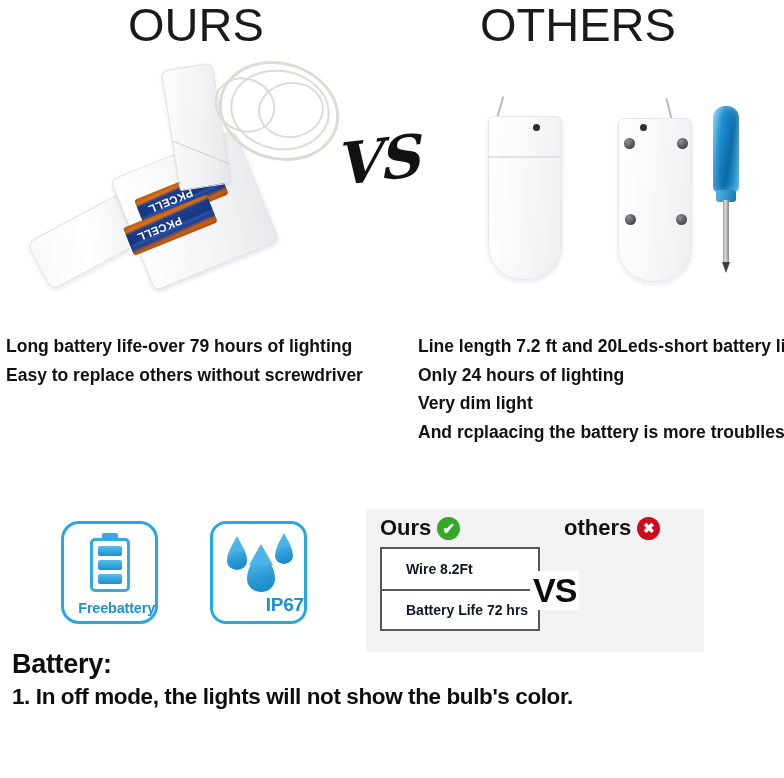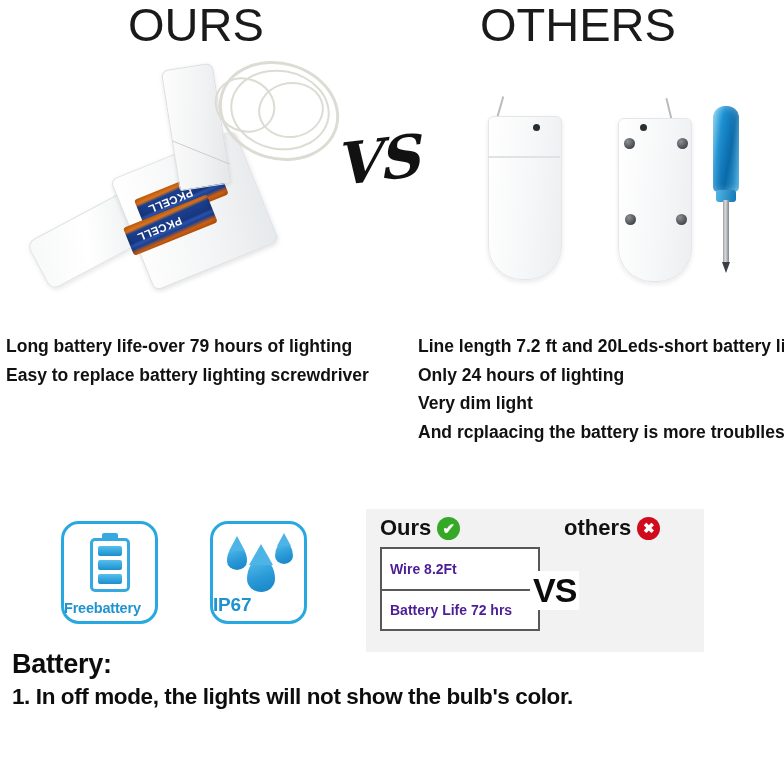--- a/index.html
+++ b/index.html
@@ -183,26 +183,26 @@
   #features-others { left: 418px; top: 332px; }
 
   
   .badge {
     position: absolute;
     border: 3px solid #27a8e0;
     border-radius: 18px;
     box-sizing: border-box;
   }
   #badge-freebattery { left: 61px; top: 521px; width: 97px; height: 103px; }
-  #badge-ip67 { left: 210px; top: 521px; width: 97px; height: 103px; }
+  #badge-ip67 { left: 210px; top: 521px; width: 97px; height: 103px; border-radius: 16px; }
   .badge-label {
     position: absolute;
     left: 0; right: 0;
     bottom: 5px;
-    text-align: left;
+    text-align: right;
     color: #1f93cf;
     font-size: 14.5px;
     font-weight: 700;
     letter-spacing: -.2px;
   }
   
   .bat-cap {
     position: absolute;
     left: 50%; transform: translateX(-50%);
     top: 9px;
@@ -284,24 +284,24 @@
     background: #ffffff;
     box-sizing: border-box;
   }
   #cmp-table-ours { left: 14px; width: 160px; height: 84px; }
   #cmp-table-others { left: 198px; width: 160px; height: 84px; }
   .cmp-row {
     height: 50%;
     box-sizing: border-box;
     display: flex;
     align-items: center;
-    padding-left: 8px;
+    padding-left: 24px;
     font-size: 14px;
     font-weight: 700;
-    color: #4c1d95;
+    color: #0f172a;
     white-space: nowrap;
     overflow: hidden;
   }
   .cmp-row + .cmp-row { border-top: 2px solid #55595c; }
 
   #cmp-vs {
     position: absolute;
     left: 164px;
     top: 62px;
     font-size: 34px;
@@ -383,21 +383,21 @@
   <div class="screw" style="left:221px; top:128px;"></div>
 
   <div class="sd-handle" style="left:258px; top:20px;"></div>
   <div class="sd-collar" style="left:261px; top:104px;"></div>
   <div class="sd-shaft" style="left:268px; top:114px; height:64px;"></div>
   <div class="sd-tip" style="left:267px; top:176px;"></div>
 </div>
 
 <div class="feature-list" id="features-ours">
   <div>Long battery life-over 79 hours of lighting</div>
-  <div>Easy to replace battery lighting screwdriver</div>
+  <div>Easy to replace others without screwdriver</div>
 </div>
 
 <div class="feature-list" id="features-others">
   <div>Line length 7.2 ft and 20Leds-short battery life</div>
   <div>Only 24 hours of lighting</div>
   <div>Very dim light</div>
   <div>And rcplaacing the battery is more troubllesome</div>
 </div>
 
 <div class="badge" id="badge-freebattery">

